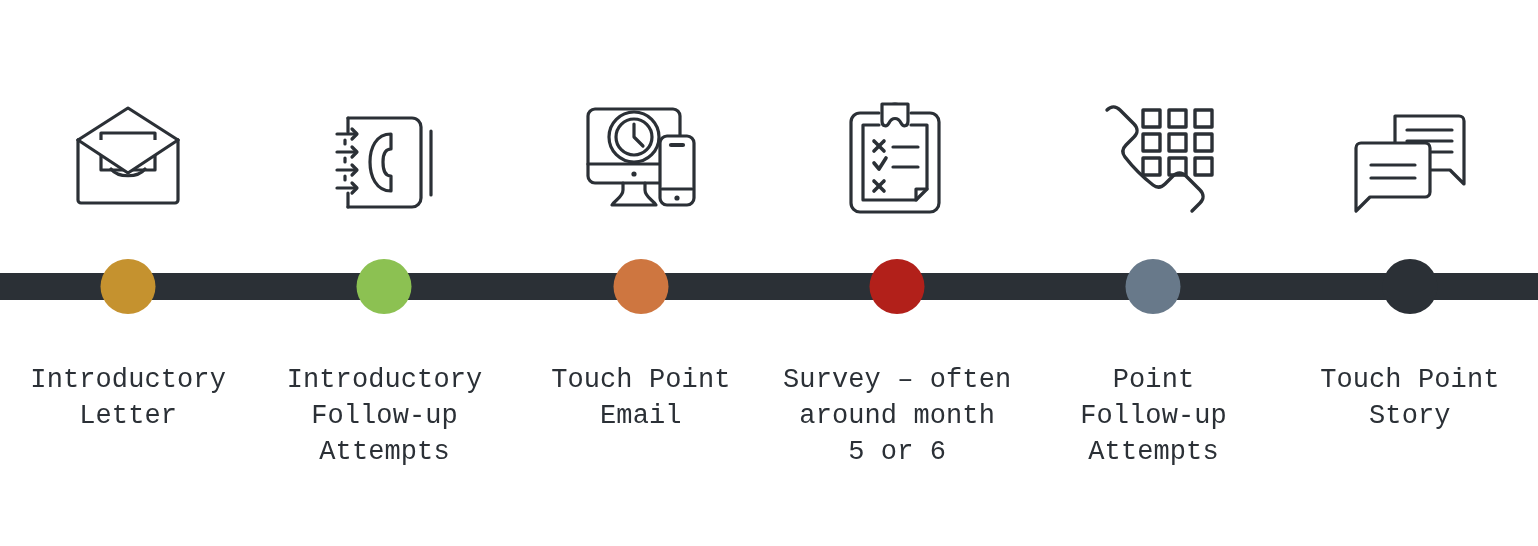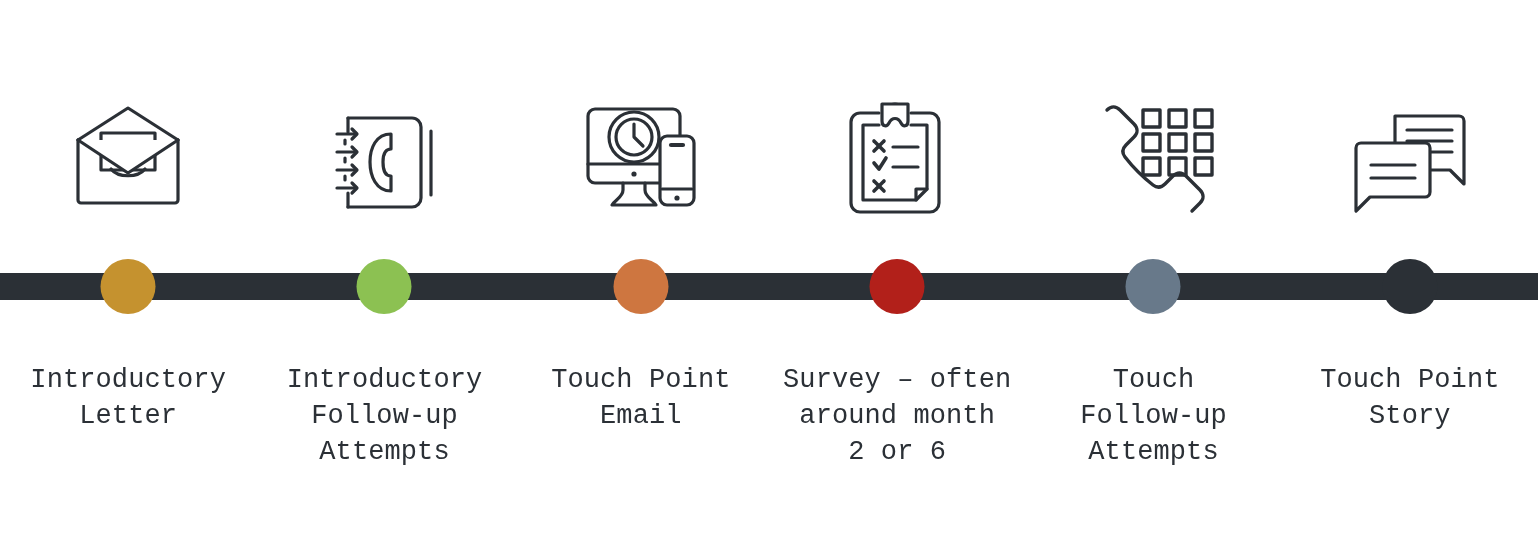--- a/index.html
+++ b/index.html
@@ -185,21 +185,21 @@
             <path d="M28 82 L38 92"></path>
               <path d="M38 82 L28 92"></path>
           </g>
           <line x1="47" y1="48" x2="72" y2="48"></line>
           <line x1="47" y1="68" x2="72" y2="68"></line>
         </svg>
       </div>
       <div class="marker" style="background: rgb(178, 32, 26);"></div>
       <div class="caption">Survey – often
 around month
-2 or 6</div>
+5 or 6</div>
     </div>
 
     <div class="step">
       <div class="icon-wrap">
         <svg width="116" height="112" viewBox="0 0 116 112" fill="none" stroke="#2b3036" stroke-width="3.4" stroke-linecap="round" stroke-linejoin="round">
           <path d="M18 20 C22 16 27 16 31 20 L45 34 C49 38 49 43 45 47 L37 55 C33 59 33 63 36 67
                    C43 76 55 88 64 95 C68 98 72 98 76 94 L84 86 C88 82 93 82 97 86 L111 100
                    C115 104 115 109 111 113 L103 121" transform="translate(-6,-12)"></path>
           <g fill="none">
             <rect x="48" y="8" width="17" height="17"></rect>
@@ -208,21 +208,21 @@
             <rect x="48" y="32" width="17" height="17"></rect>
             <rect x="74" y="32" width="17" height="17"></rect>
             <rect x="100" y="32" width="17" height="17"></rect>
             <rect x="48" y="56" width="17" height="17"></rect>
             <rect x="74" y="56" width="17" height="17"></rect>
             <rect x="100" y="56" width="17" height="17"></rect>
           </g>
         </svg>
       </div>
       <div class="marker" style="background: rgb(104, 121, 138);"></div>
-      <div class="caption">Touch
+      <div class="caption">Point
 Follow-up
 Attempts</div>
     </div>
 
     <div class="step">
       <div class="icon-wrap">
         <svg width="118" height="96" viewBox="0 0 118 96" fill="none" stroke="#2b3036" stroke-width="3.2" stroke-linecap="round" stroke-linejoin="round">
           <path d="M44 6 L108 6 A5 5 0 0 1 113 11 L113 74 L99 60 L49 60 A5 5 0 0 1 44 55 Z" fill="#ffffff"></path>
           <line x1="56" y1="20" x2="101" y2="20"></line>
           <line x1="56" y1="31" x2="101" y2="31"></line>

